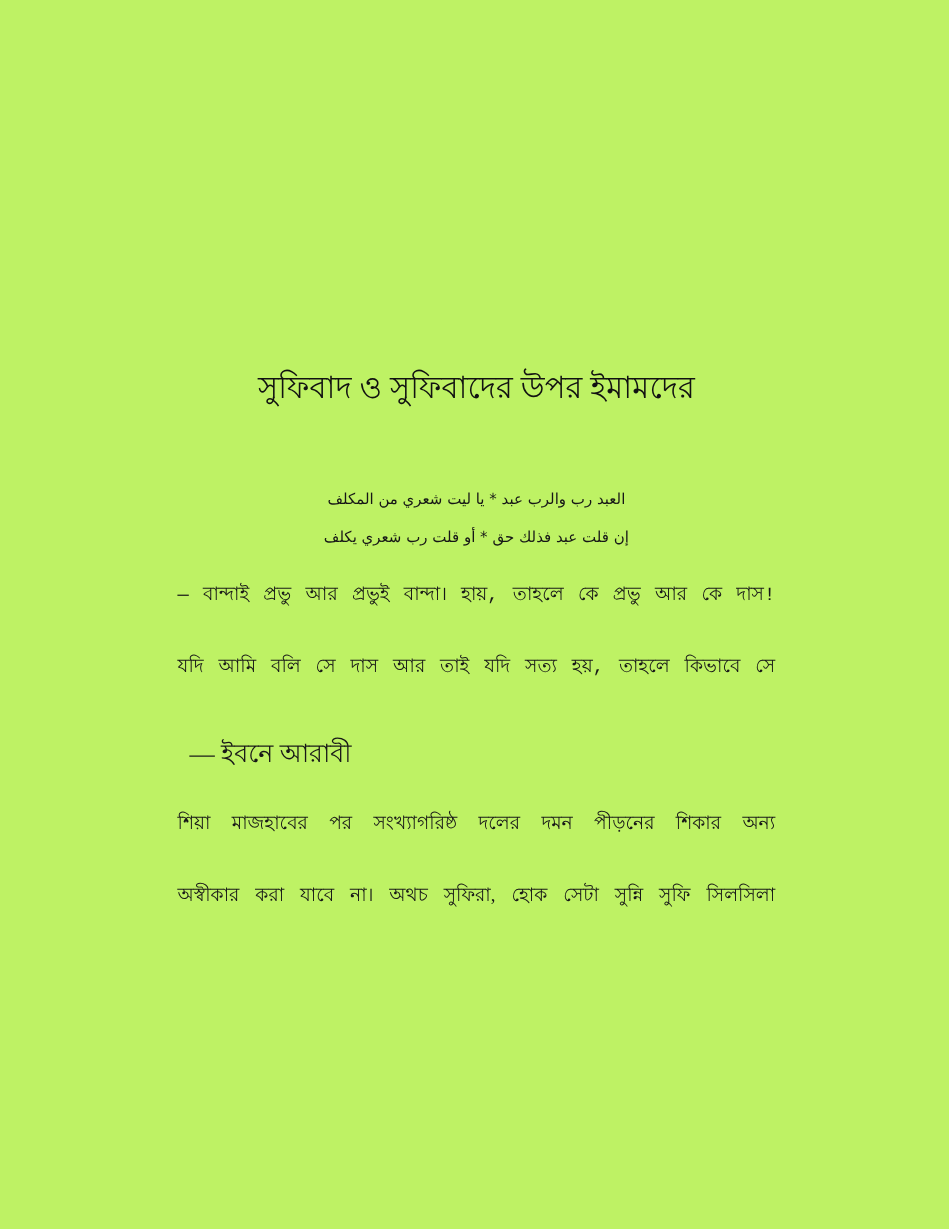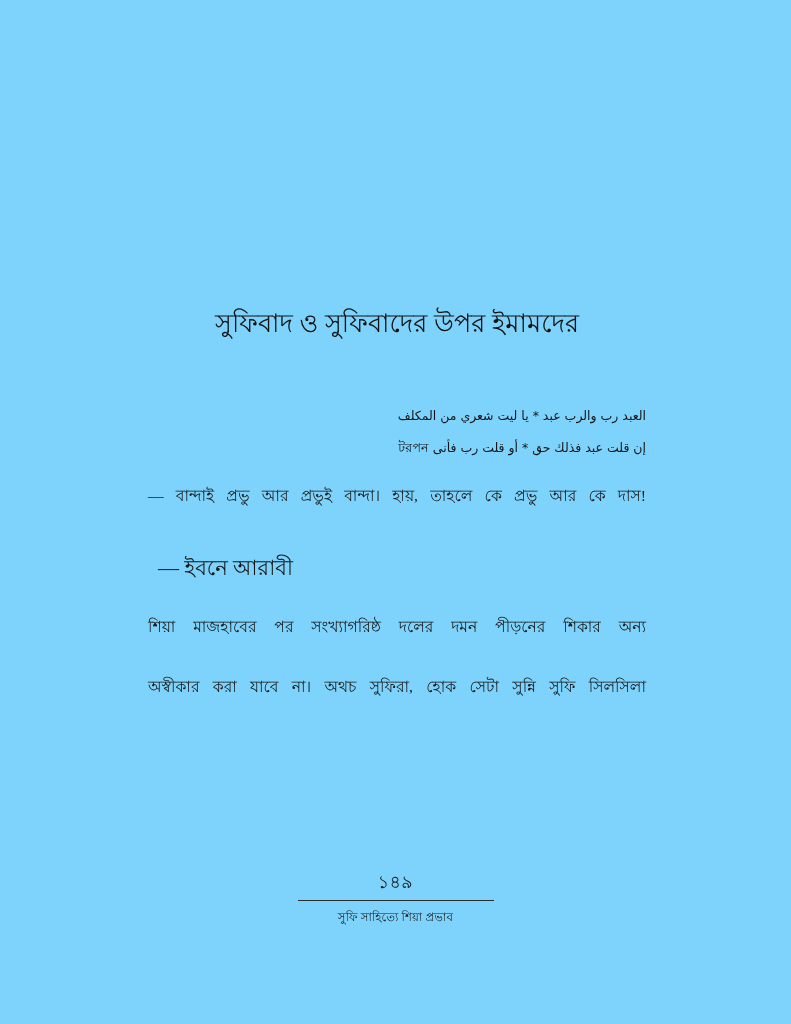--- a/index.html
+++ b/index.html
@@ -14,21 +14,21 @@
     position: relative;
     overflow: hidden;
     font-family: "Liberation Serif", "DejaVu Serif", serif;
     color: #1a1a1a;
     -webkit-font-smoothing: antialiased;
   }
 
   .page {
     position: absolute;
     inset: 0;
-    background: #7dd3fc;
+    background: #bef264;
     display: flex;
     flex-direction: column;
   }
 
   
   .content {
     position: absolute;
     left: 148px;
     top: 0;
     width: 498px;
@@ -43,20 +43,21 @@
     line-height: 1.42;
     font-weight: 400;
     color: #111111;
     letter-spacing: 0.1px;
   }
   .chapter-title .t-line { display: block; }
 
   
   .arabic-block {
     margin-top: 58px;
+    text-align: center;
     direction: rtl;
     font-family: "DejaVu Sans", "Liberation Sans", sans-serif;
     font-size: 12.5px;
     line-height: 2.55;
     color: #161616;
     letter-spacing: 0.2px;
   }
   .arabic-line { display: block; white-space: nowrap; }
 
   
@@ -92,20 +93,21 @@
   }
   
   .body-paragraph .p-line::after {
     content: "";
     display: inline-block;
     width: 100%;
   }
 
   .translation .trans-line {
     display: block;
+    font-family: Liberation Mono, monospace;
   }
   .translation .trans-line.stretch::after {
     content: "";
     display: inline-block;
     width: 100%;
   }
 
   
   .footer {
     position: absolute;
@@ -140,34 +142,30 @@
 <div class="page">
 
   <div class="content">
 
     <h1 class="chapter-title">
       <span class="t-line">সুফিবাদ ও সুফিবাদের উপর ইমামদের</span>
     </h1>
 
     <div class="arabic-block">
       <span class="arabic-line">العبد رب والرب عبد * يا ليت شعري من المكلف</span>
-      <span class="arabic-line">إن قلت عبد فذلك حق * أو قلت رب فأنى টরপন</span>
+      <span class="arabic-line">إن قلت عبد فذلك حق * أو قلت رب شعري يكلف</span>
     </div>
 
     <div class="translation">
       <span class="trans-line stretch">— বান্দাই প্রভু আর প্রভুই বান্দা। হায়, তাহলে কে প্রভু আর কে দাস!</span>
+      <span class="trans-line stretch">যদি আমি বলি সে দাস আর তাই যদি সত্য হয়, তাহলে কিভাবে সে</span>
       <span class="attribution">— ইবনে আরাবী</span>
     </div>
 
     <div class="body-paragraph">
       <span class="p-line">শিয়া মাজহাবের পর সংখ্যাগরিষ্ঠ দলের দমন পীড়নের শিকার অন্য</span>
       <span class="p-line">অস্বীকার করা যাবে না। অথচ সুফিরা, হোক সেটা সুন্নি সুফি সিলসিলা</span>
     </div>
 
   </div>
 
-  <div class="footer">
-    <div class="page-number">১৪৯</div>
-    <div class="footer-rule"></div>
-    <div class="footer-caption">সুফি সাহিত্যে শিয়া প্রভাব</div>
-  </div>
 
 </div>
 
 </body></html>

